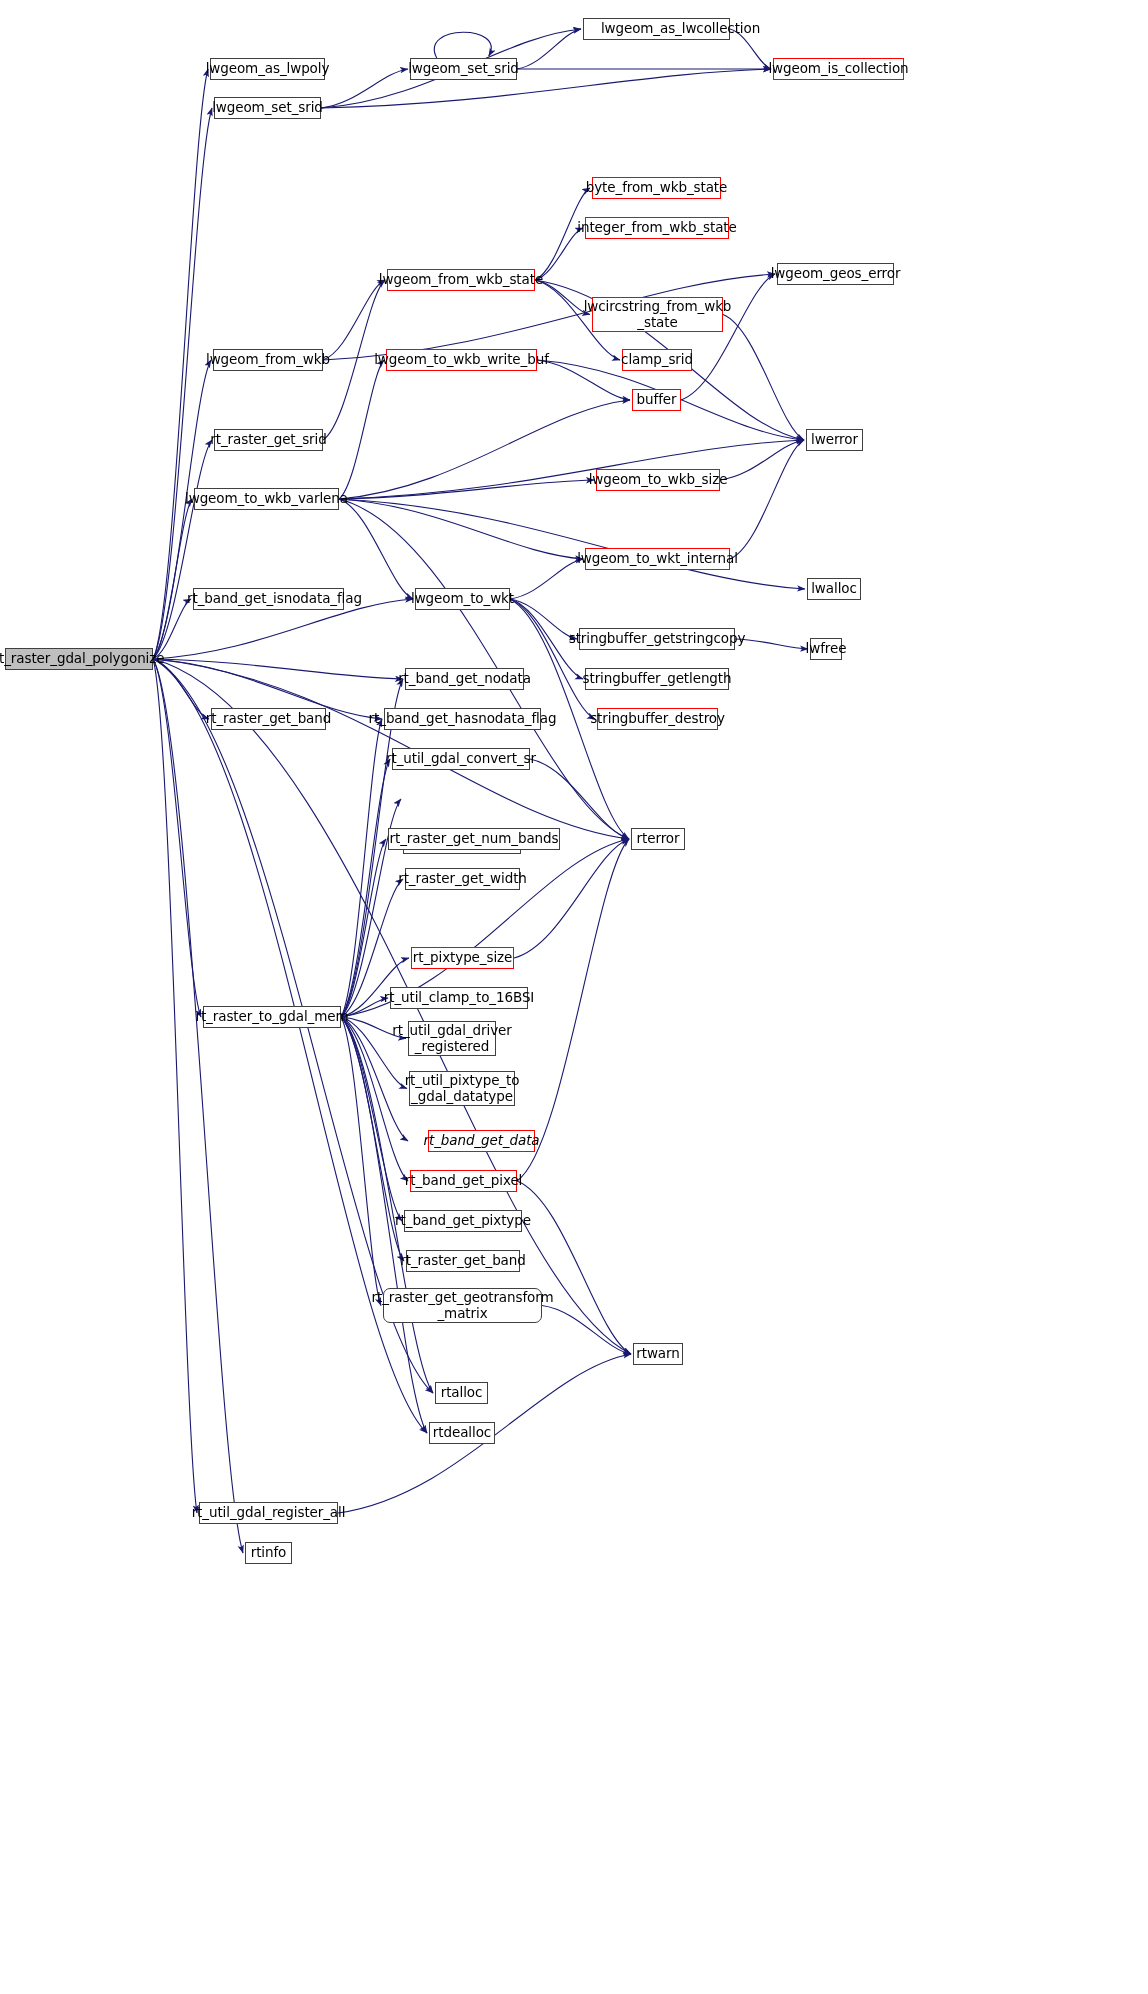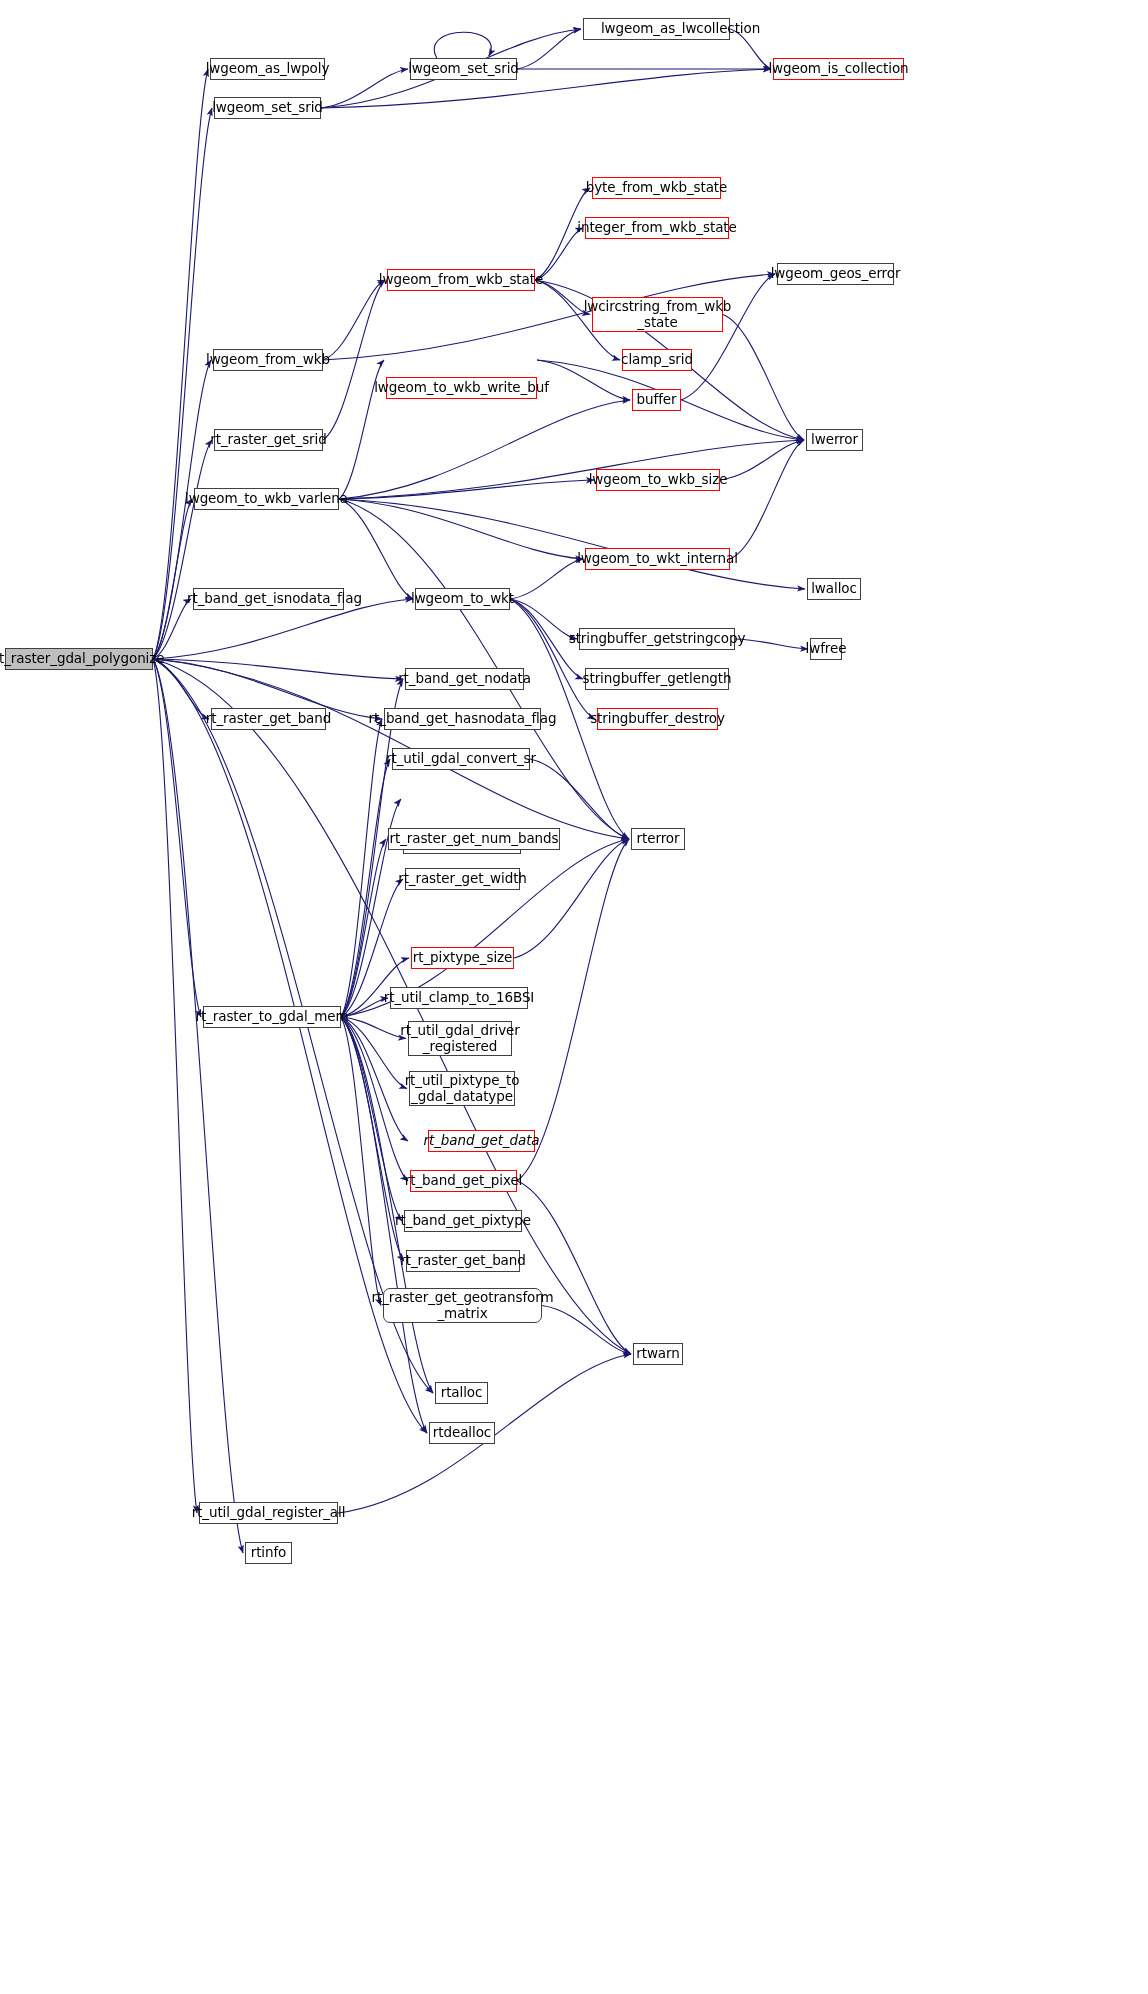--- a/index.html
+++ b/index.html
@@ -126,21 +126,21 @@
       <div class="node" style="left: 410px; top: 58px; width: 107px; height: 22px;">lwgeom_set_srid</div>
       <div class="node" style="left: 583px; top: 18px; width: 147px; height: 22px; padding-left: 48px;">lwgeom_as_lwcollection</div>
       <div class="node red" style="left: 773px; top: 58px; width: 131px; height: 22px;">lwgeom_is_collection</div>
       <div class="node red" style="left: 592px; top: 177px; width: 129px; height: 22px;">byte_from_wkb_state</div>
       <div class="node red" style="left: 585px; top: 217px; width: 144px; height: 22px;">integer_from_wkb_state</div>
       <div class="node red" style="left: 387px; top: 269px; width: 148px; height: 22px;">lwgeom_from_wkb_state</div>
       <div class="node red" style="left: 592px; top: 297px; width: 131px; height: 35px;">lwcircstring_from_wkb
 _state</div>
       <div class="node" style="left: 777px; top: 263px; width: 117px; height: 22px;">lwgeom_geos_error</div>
       <div class="node" style="left: 213px; top: 349px; width: 110px; height: 22px;">lwgeom_from_wkb</div>
-      <div class="node red" style="left: 386px; top: 349px; width: 151px; height: 22px; margin-top: 28px;">lwgeom_to_wkb_write_buf</div>
+      <div class="node red" style="left: 386px; top: 349px; width: 151px; height: 22px;">lwgeom_to_wkb_write_buf</div>
       <div class="node red" style="left: 622px; top: 349px; width: 70px; height: 22px;">clamp_srid</div>
       <div class="node red" style="left: 632px; top: 389px; width: 49px; height: 22px;">buffer</div>
       <div class="node" style="left: 214px; top: 429px; width: 109px; height: 22px;">rt_raster_get_srid</div>
       <div class="node" style="left: 806px; top: 429px; width: 57px; height: 22px;">lwerror</div>
       <div class="node" style="left: 194px; top: 488px; width: 145px; height: 22px;">lwgeom_to_wkb_varlena</div>
       <div class="node red" style="left: 596px; top: 469px; width: 124px; height: 22px;">lwgeom_to_wkb_size</div>
       <div class="node red" style="left: 585px; top: 548px; width: 145px; height: 22px;">lwgeom_to_wkt_internal</div>
       <div class="node" style="left: 807px; top: 578px; width: 54px; height: 22px;">lwalloc</div>
       <div class="node" style="left: 193px; top: 588px; width: 151px; height: 22px; padding-left: 12px;">rt_band_get_isnodata_flag</div>
       <div class="node" style="left: 415px; top: 588px; width: 95px; height: 22px;">lwgeom_to_wkt</div>
@@ -151,21 +151,21 @@
       <div class="node" style="left: 211px; top: 708px; width: 115px; height: 22px;">rt_raster_get_band</div>
       <div class="node" style="left: 384px; top: 708px; width: 157px; height: 22px;">rt_band_get_hasnodata_flag</div>
       <div class="node red" style="left: 597px; top: 708px; width: 121px; height: 22px;">stringbuffer_destroy</div>
       <div class="node" style="left: 392px; top: 748px; width: 138px; height: 22px;">rt_util_gdal_convert_sr</div>
       <div class="node" style="left: 403px; top: 832px; width: 118px; height: 22px;">rt_raster_get_height</div>
       <div class="node" style="left: 388px; top: 828px; width: 172px; height: 22px;">rt_raster_get_num_bands</div>
       <div class="node" style="left: 631px; top: 828px; width: 54px; height: 22px;">rterror</div>
       <div class="node" style="left: 405px; top: 868px; width: 115px; height: 22px;">rt_raster_get_width</div>
       <div class="node red" style="left: 411px; top: 947px; width: 103px; height: 22px;">rt_pixtype_size</div>
       <div class="node" style="left: 390px; top: 987px; width: 138px; height: 22px;">rt_util_clamp_to_16BSI</div>
-      <div class="node" style="left: 408px; top: 1021px; width: 104px; height: 35px;">rt_util_gdal_driver
+      <div class="node" style="left: 408px; top: 1021px; width: 88px; height: 35px;">rt_util_gdal_driver
 _registered</div>
       <div class="node" style="left: 203px; top: 1006px; width: 138px; height: 22px;">rt_raster_to_gdal_mem</div>
       <div class="node" style="left: 409px; top: 1071px; width: 106px; height: 35px;">rt_util_pixtype_to
 _gdal_datatype</div>
       <div class="node red" style="left: 428px; top: 1130px; width: 107px; height: 22px; font-style: italic;">rt_band_get_data</div>
       <div class="node red" style="left: 410px; top: 1170px; width: 107px; height: 22px;">rt_band_get_pixel</div>
       <div class="node" style="left: 404px; top: 1210px; width: 118px; height: 22px;">rt_band_get_pixtype</div>
       <div class="node" style="left: 406px; top: 1250px; width: 114px; height: 22px;">rt_raster_get_band</div>
       <div class="node" style="left: 383px; top: 1288px; width: 159px; height: 35px; border-radius: 7px;">rt_raster_get_geotransform
 _matrix</div>

